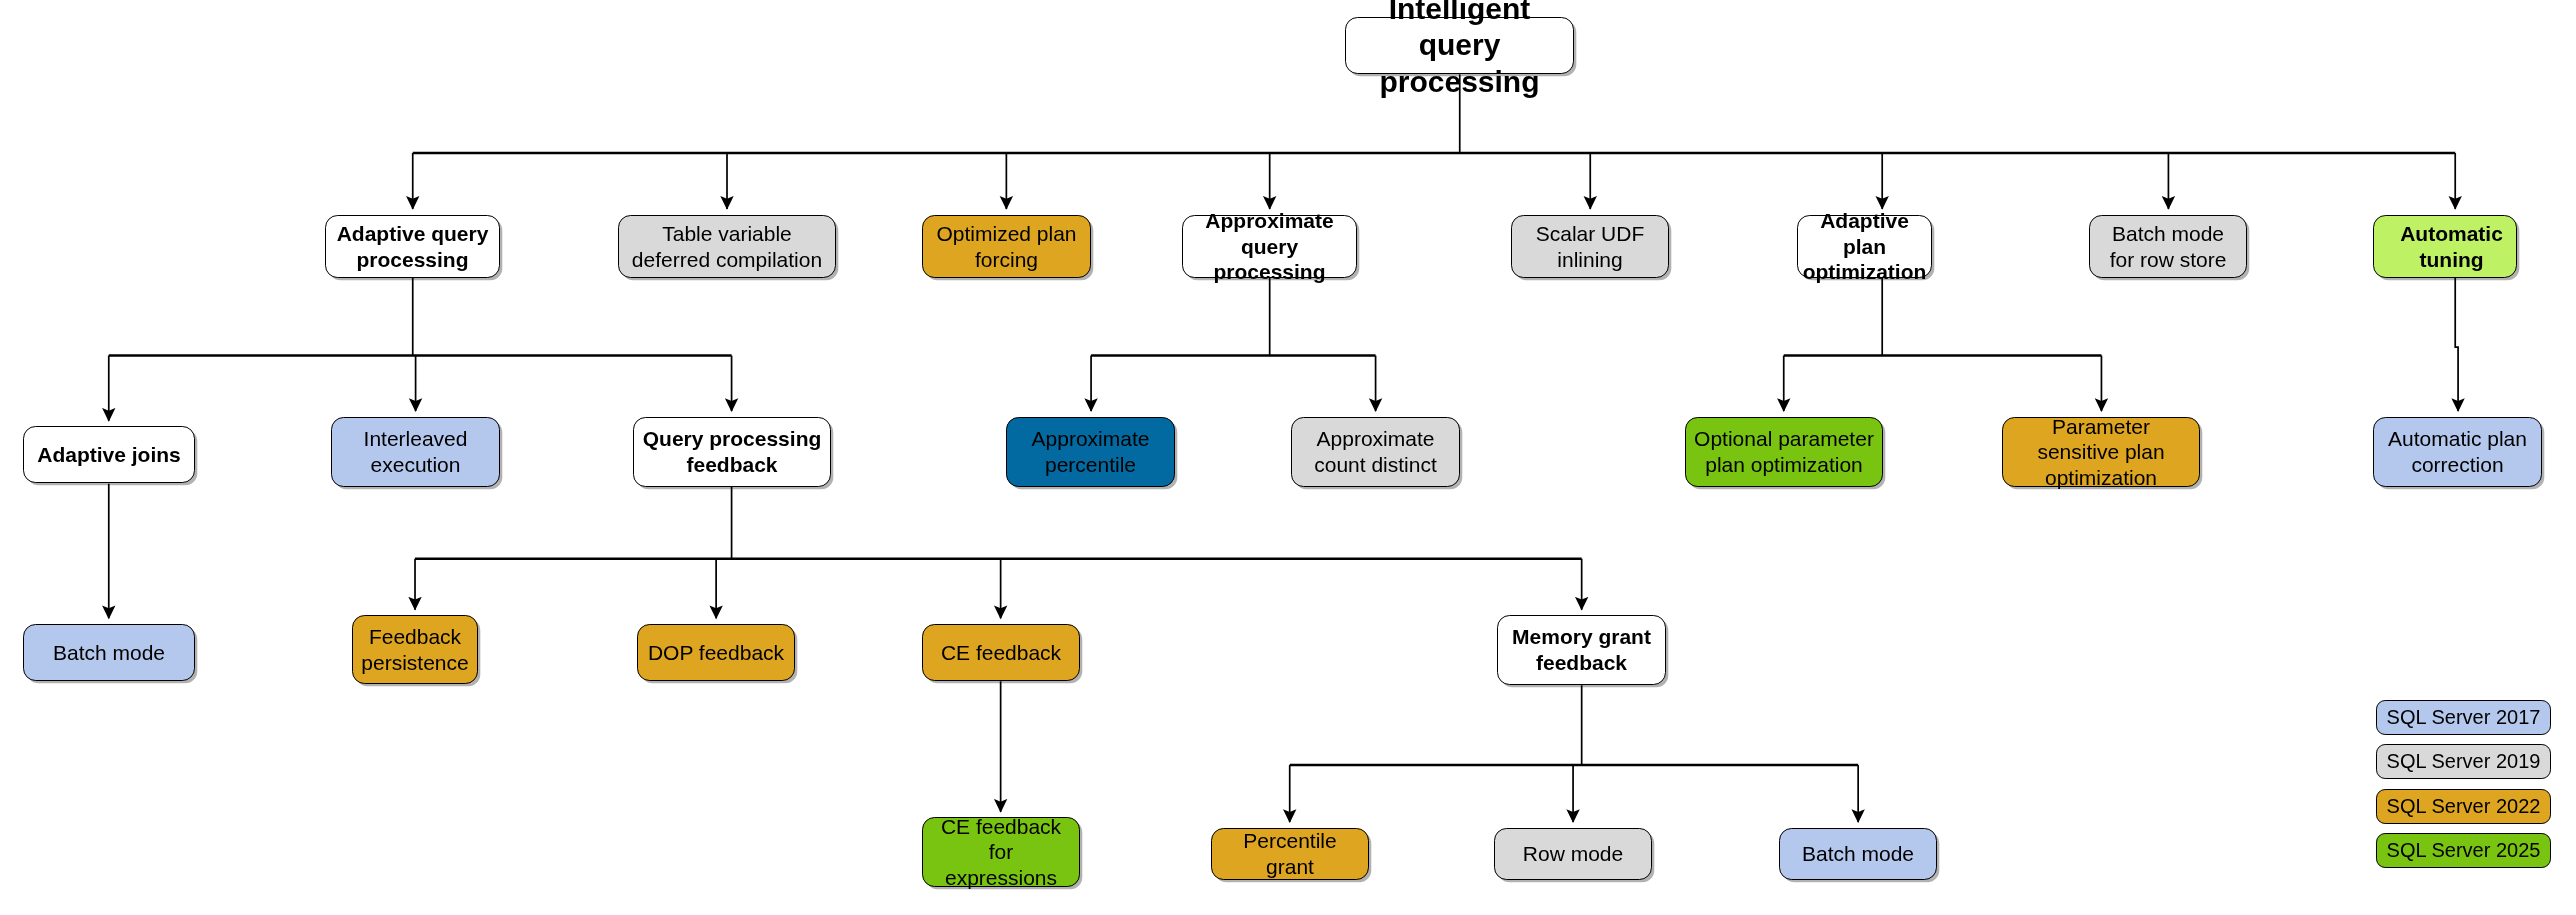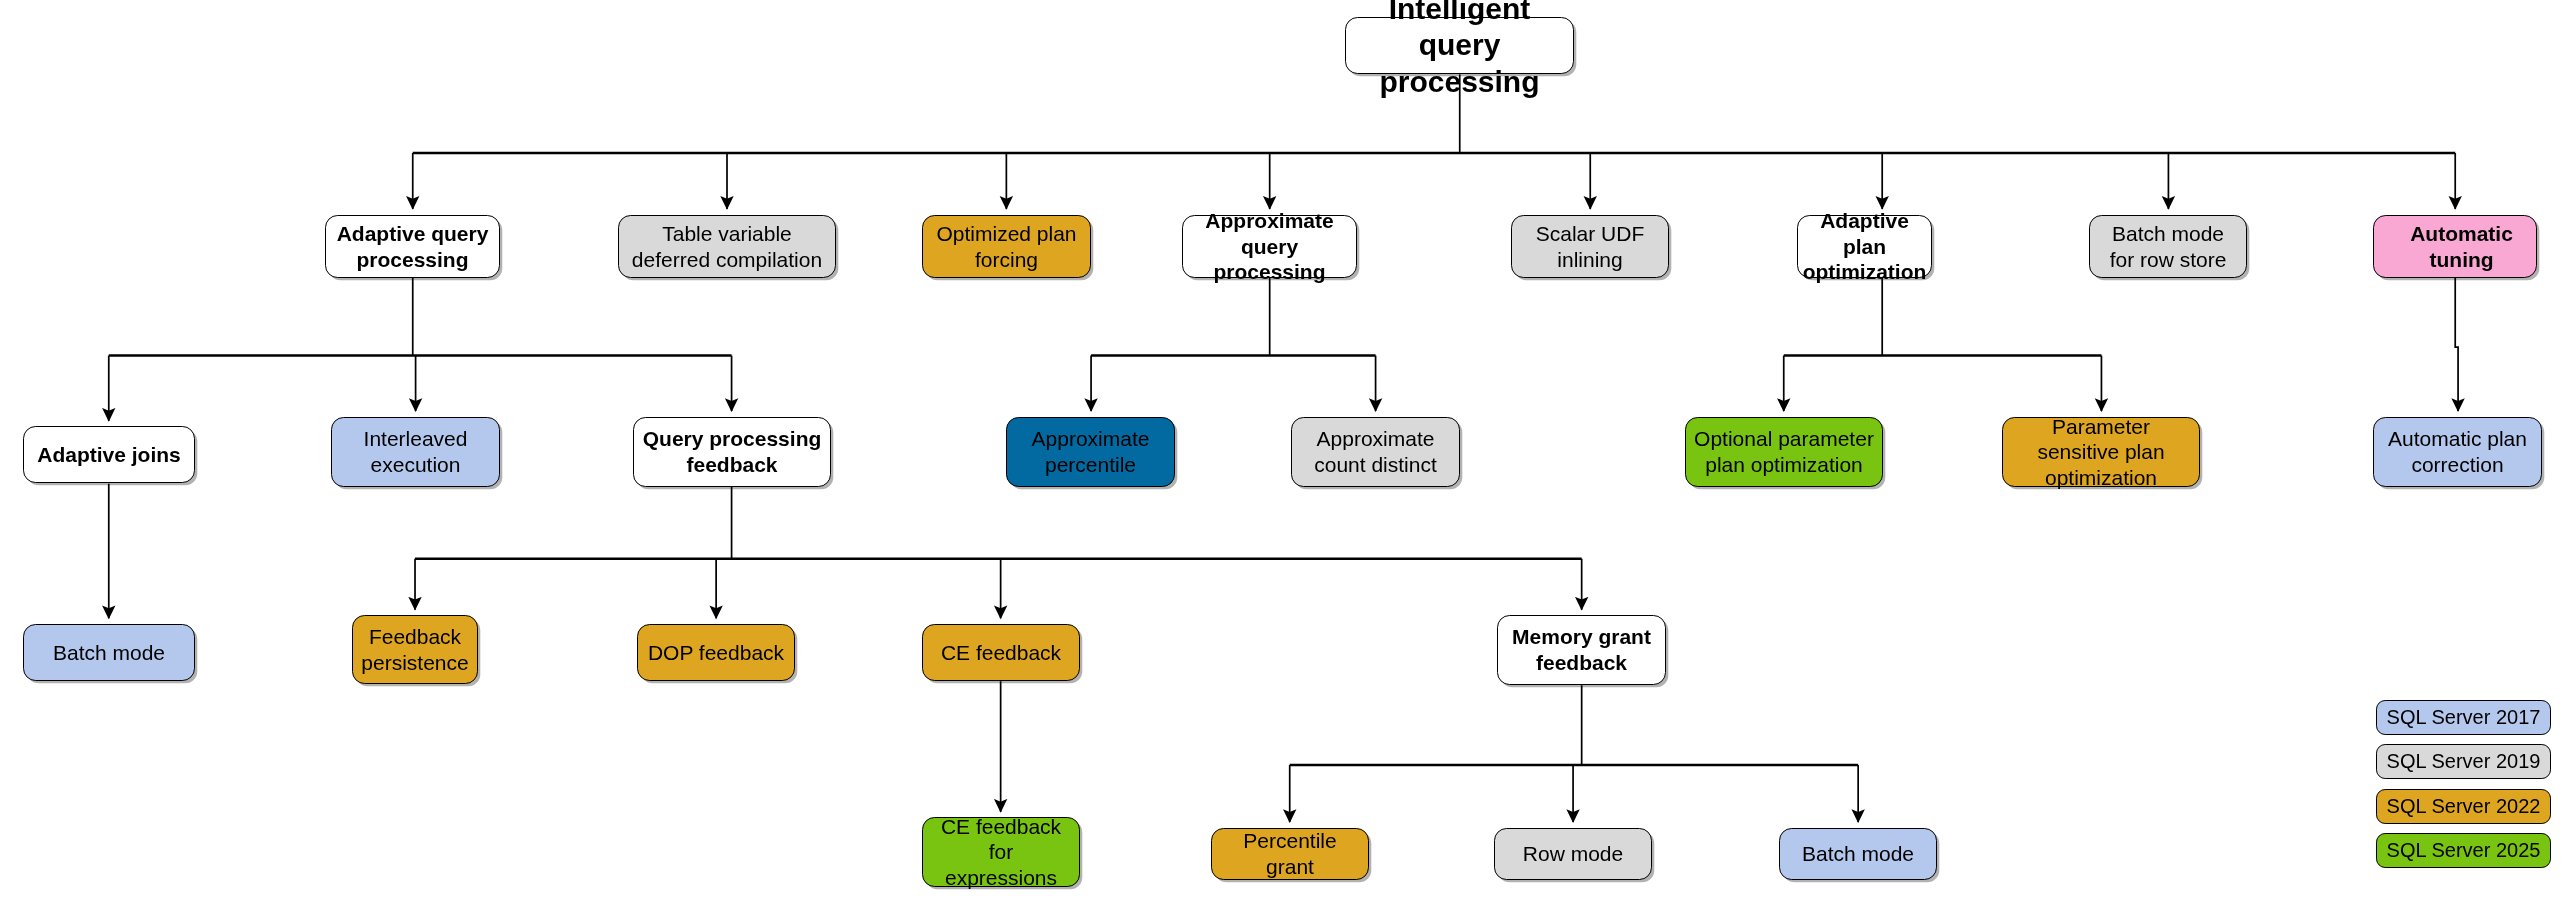--- a/index.html
+++ b/index.html
@@ -124,21 +124,21 @@
       </div>
       <div class="node" style="left: 1511px; top: 215px; width: 158px; height: 63px; background: rgb(217, 217, 217);">
         <span>Scalar UDF inlining</span>
       </div>
       <div class="node bold" style="left: 1797px; top: 215px; width: 135px; height: 63px; background: rgb(255, 255, 255);">
         <span>Adaptive plan optimization</span>
       </div>
       <div class="node" style="left: 2089px; top: 215px; width: 158px; height: 63px; background: rgb(217, 217, 217);">
         <span>Batch mode for row store</span>
       </div>
-      <div class="node bold" style="left: 2373px; top: 215px; width: 164px; height: 63px; background: #f9a8d4; padding-left: 20px;">
+      <div class="node bold" style="left: 2373px; top: 215px; width: 144px; height: 63px; background: #bef264; padding-left: 20px;">
         <span>Automatic tuning</span>
       </div>
       <div class="node bold" style="left: 23px; top: 426px; width: 172px; height: 57px; background: rgb(255, 255, 255);">
         <span>Adaptive joins</span>
       </div>
       <div class="node" style="left: 331px; top: 417px; width: 169px; height: 70px; background: rgb(180, 199, 236);">
         <span>Interleaved execution</span>
       </div>
       <div class="node bold" style="left: 633px; top: 417px; width: 198px; height: 70px; background: rgb(255, 255, 255);">
         <span>Query processing feedback</span>

